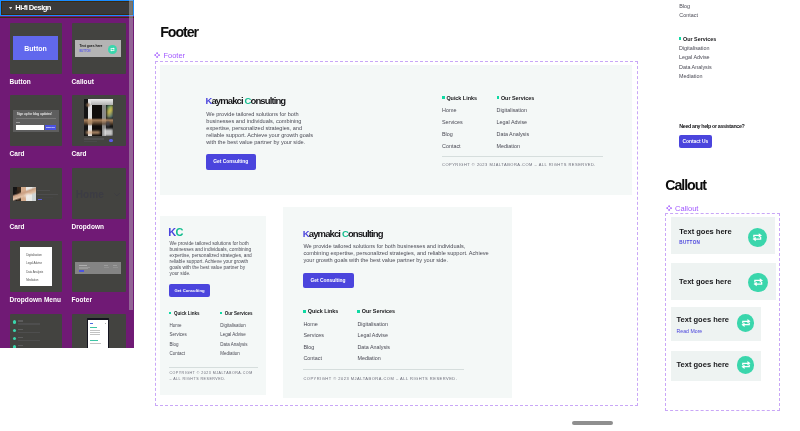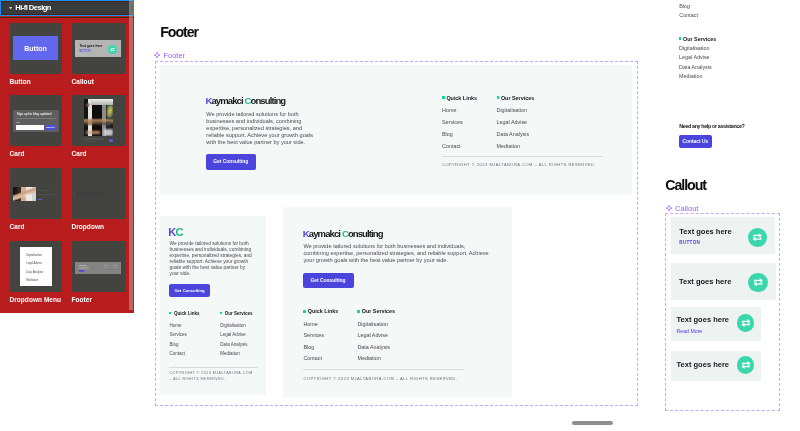--- a/index.html
+++ b/index.html
@@ -2,21 +2,21 @@
 <html><head>
 <meta charset="utf-8">
 <title>Design Tool</title>
 <style>
   html,body{margin:0;padding:0;}
   body{width:800px;height:431px;overflow:hidden;background:#ffffff;
        font-family:"Liberation Sans",sans-serif;-webkit-font-smoothing:antialiased;}
   #app{position:relative;width:800px;height:431px;overflow:hidden;}
 
   
-  #left-panel{position:absolute;left:0;top:0;width:134px;height:313px;background:#b91c1c;overflow:hidden;}
+  #left-panel{position:absolute;left:0;top:0;width:134px;height:348px;background:#701a75;overflow:hidden;}
   #panel-header{position:absolute;left:0;top:0;width:133.5px;height:15.5px;background:#3a3a3a;
       border:1px solid #1a8cff;box-sizing:border-box;display:flex;align-items:center;z-index:5;}
   #panel-header::after{content:"";position:absolute;left:0;top:0;right:0;bottom:0;
       border:1px solid #3d2a0e;pointer-events:none;}
   #panel-underline{position:absolute;left:0;top:17px;width:133.5px;height:1.2px;background:#3d2a0e;z-index:4;}
   #panel-header .caret{width:10px;margin-left:4.3px;display:flex;align-items:center;justify-content:center;padding-top:1px;}
   #panel-header .ttl{color:#ffffff;font-size:7.6px;font-weight:bold;letter-spacing:-0.55px;}
   #asset-grid{position:absolute;left:0;top:0;width:134px;height:431px;}
   .asset{position:absolute;width:52.5px;}
   .asset.c2{width:54px;}

